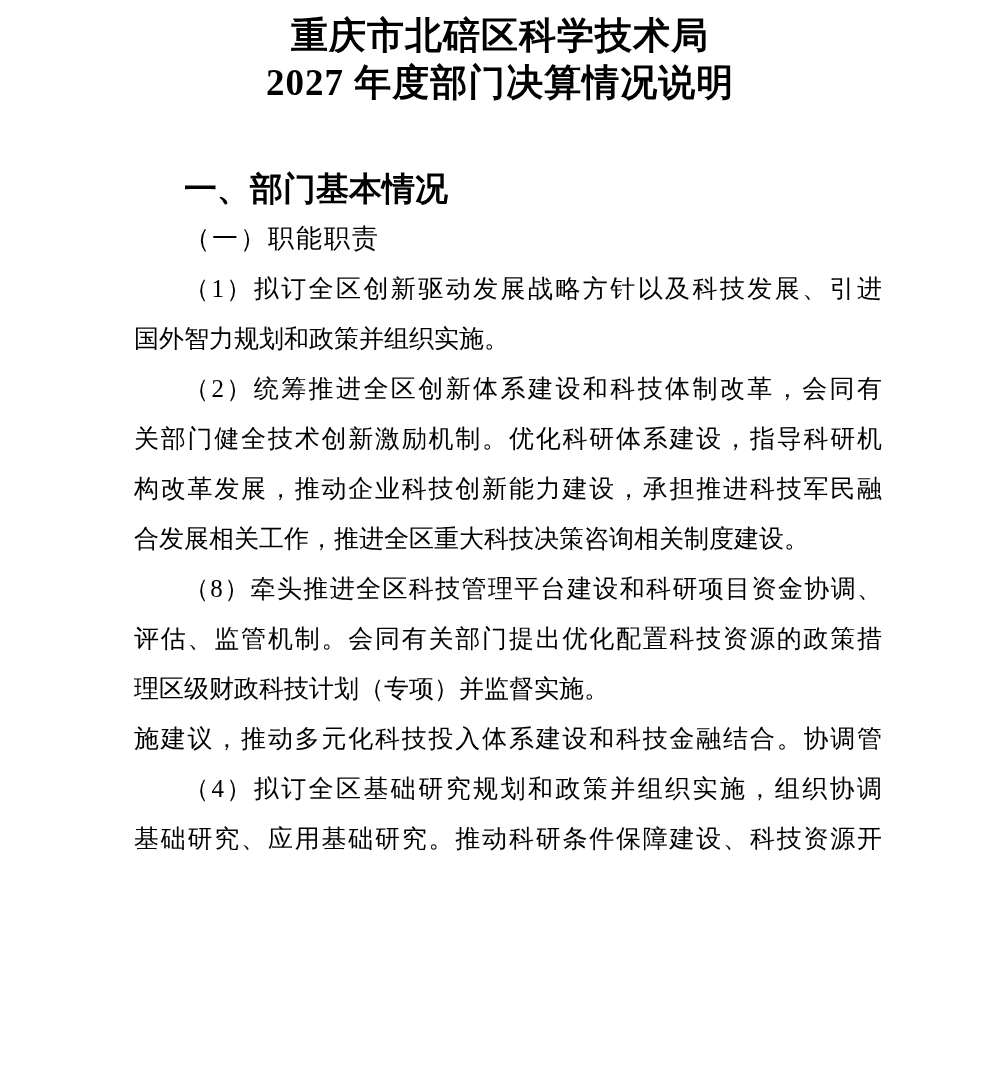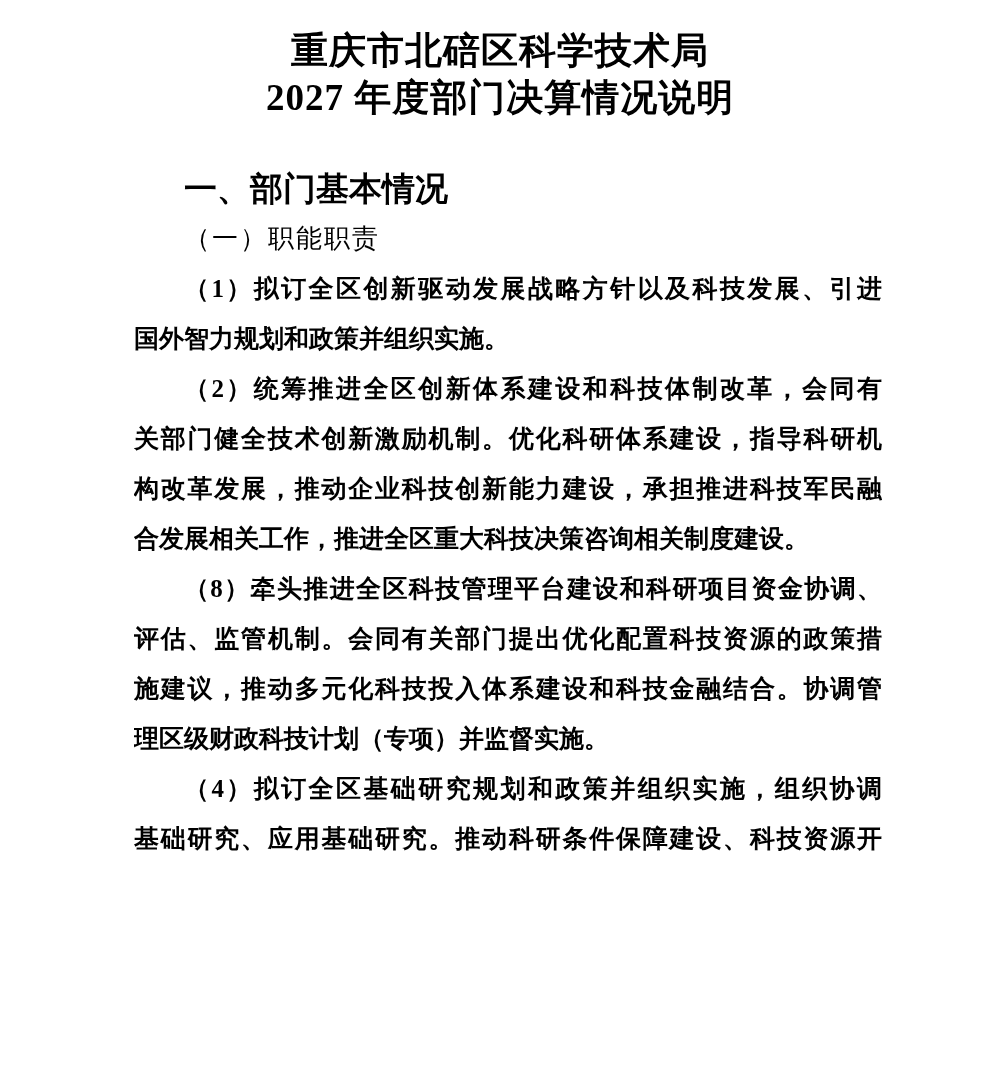--- a/index.html
+++ b/index.html
@@ -12,21 +12,21 @@
     color: #000000;
     font-family: "Liberation Serif", "DejaVu Serif", serif;
   }
   .doc-page {
     position: relative;
     width: 1000px;
     height: 1068px;
     background: #ffffff;
   }
   .doc-header {
-    padding-top: 27px;
+    padding-top: 12px;
     text-align: center;
   }
   .title-line {
     font-family: "Liberation Serif", "DejaVu Serif", serif;
     font-weight: 700;
     font-size: 37px;
     line-height: 47px;
     letter-spacing: 1px;
     color: #000000;
   }
@@ -51,21 +51,21 @@
     font-size: 26px;
     line-height: 50px;
     height: 50px;
     text-indent: 50px;
     letter-spacing: 2px;
     white-space: nowrap;
   }
   .para { margin: 0; }
   .line {
     font-family: "Liberation Serif", "DejaVu Serif", serif;
-    font-weight: 700;
+    font-weight: 400;
     font-size: 25px;
     line-height: 50px;
     height: 50px;
     text-align: justify;
     text-align-last: justify;
     overflow: hidden;
   }
   .line.first { text-indent: 50px; }
   .line.para-last { text-align-last: left; }
 </style>
@@ -88,22 +88,22 @@
         </div>
         <div class="para">
           <div class="line first">（2）统筹推进全区创新体系建设和科技体制改革，会同有</div>
           <div class="line">关部门健全技术创新激励机制。优化科研体系建设，指导科研机</div>
           <div class="line">构改革发展，推动企业科技创新能力建设，承担推进科技军民融</div>
           <div class="line para-last">合发展相关工作，推进全区重大科技决策咨询相关制度建设。</div>
         </div>
         <div class="para">
           <div class="line first">（8）牵头推进全区科技管理平台建设和科研项目资金协调、</div>
           <div class="line">评估、监管机制。会同有关部门提出优化配置科技资源的政策措</div>
+          <div class="line para-last">理区级财政科技计划（专项）并监督实施。</div>
           <div class="line">施建议，推动多元化科技投入体系建设和科技金融结合。协调管</div>
-          <div class="line para-last">理区级财政科技计划（专项）并监督实施。</div>
         </div>
         <div class="para">
           <div class="line first">（4）拟订全区基础研究规划和政策并组织实施，组织协调</div>
           <div class="line">基础研究、应用基础研究。推动科研条件保障建设、科技资源开</div>
         </div>
       </div>
   </main>
 </div>
 
 </body></html>

